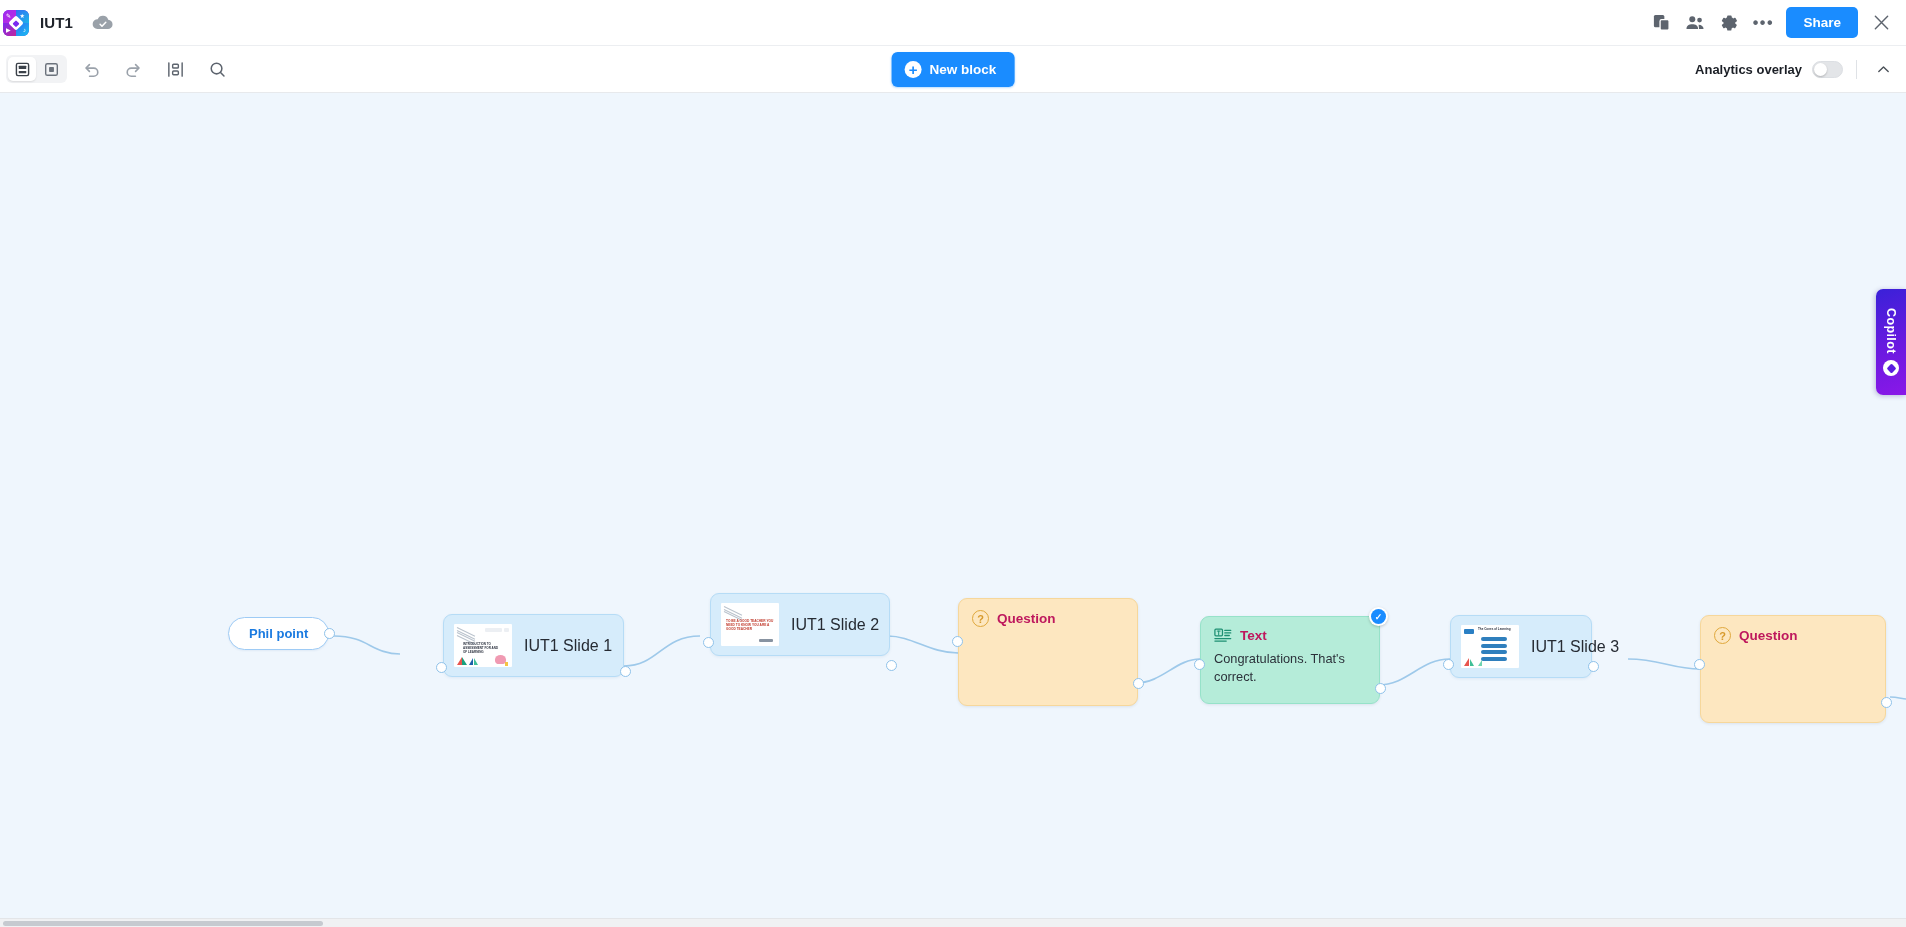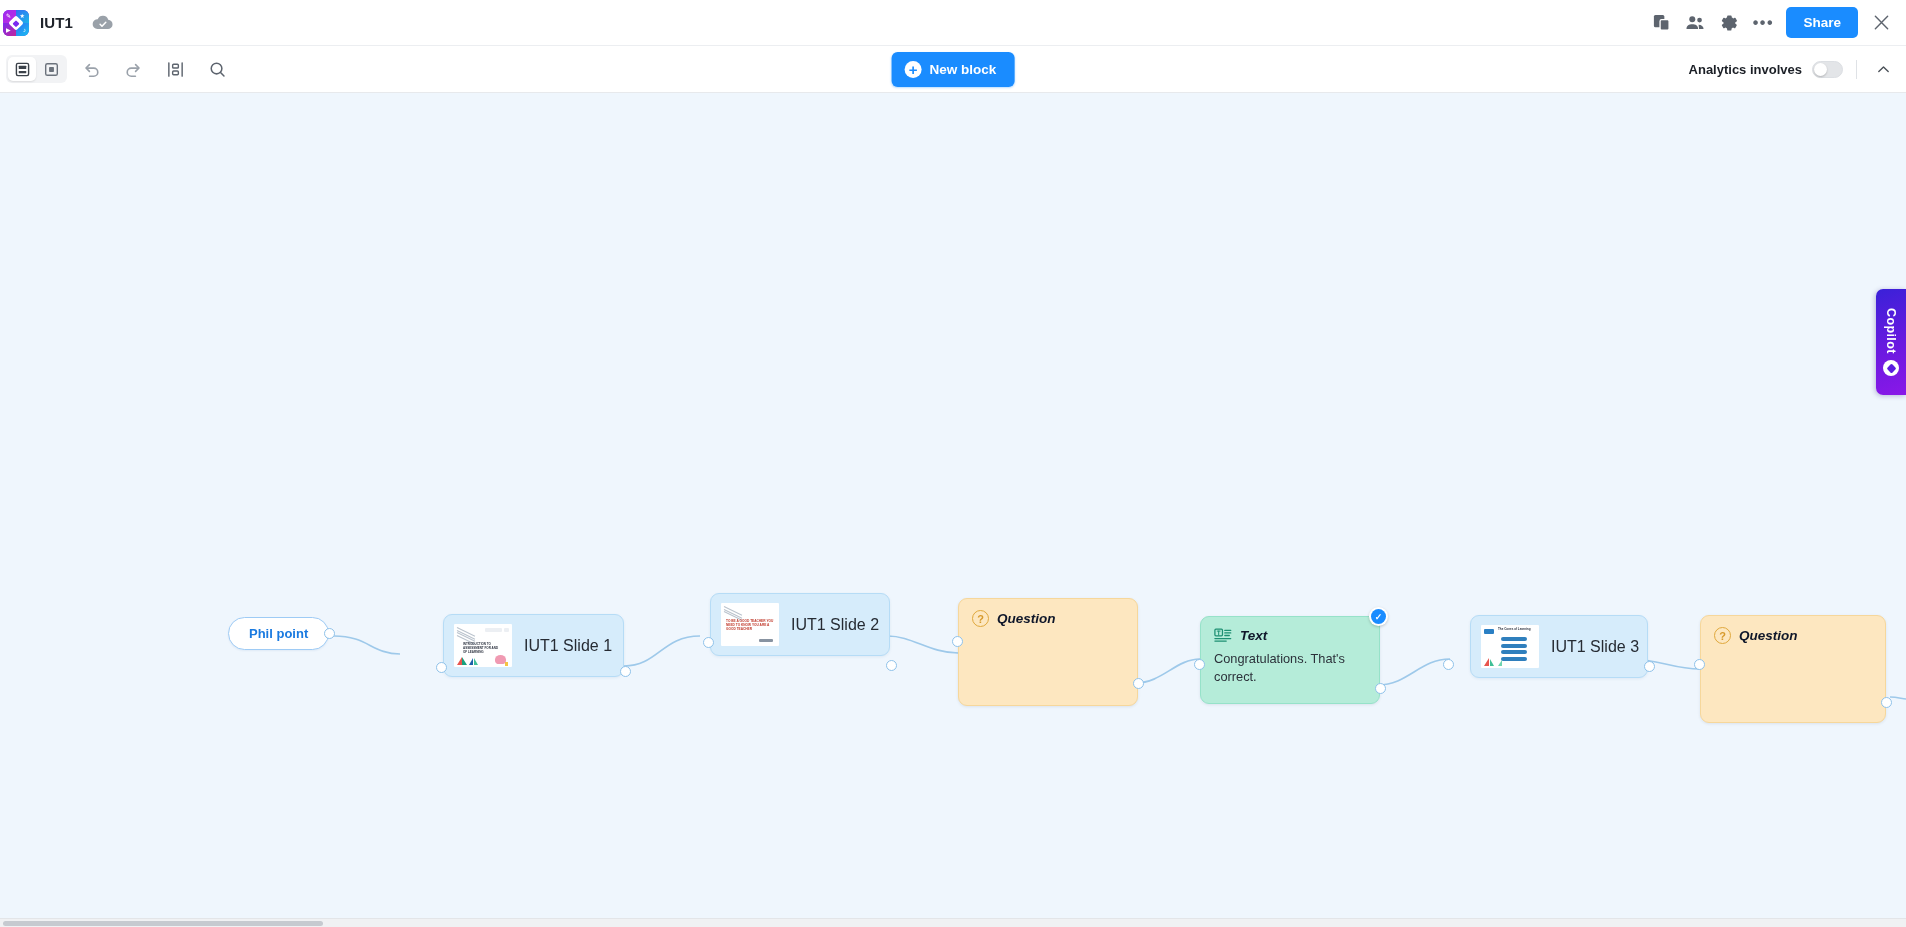--- a/index.html
+++ b/index.html
@@ -206,21 +206,21 @@
     border-radius: 9px;
     padding: 11px 13px 13px 13px;
     box-shadow: 0 1px 3px rgba(40,60,90,.10);
   }
   .card-question { background: #fde7c0; border: 1.5px solid #f6d79b; }
   .card-text { background: #b5ecd9; border: 1.5px solid #96e2c9; }
   .card-head {
     display: flex; align-items: center; gap: 8px;
     margin-bottom: 7px;
   }
-  .card-title { font-size: 13.5px; font-weight: bold; color: #0f172a; font-style: italic; }
+  .card-title { font-size: 13.5px; font-weight: bold; color: #be185d; }
   .card-body {
     font-size: 12.8px; line-height: 1.42;
     color: #2b313a;
   }
   .q-icon {
     width: 17px; height: 17px; border-radius: 50%;
     border: 1.3px solid #e0a83c; color: #d79a2c;
     display: flex; align-items: center; justify-content: center;
     font-size: 11px; font-weight: bold; flex: none;
   }
@@ -407,21 +407,21 @@
   </div>
 
   <div class="toolbar-center">
     <button class="new-block-btn">
       <span class="plus-circle">+</span>
       <span>New block</span>
     </button>
   </div>
 
   <div class="toolbar-right">
-    <span class="analytics-label">Analytics involves</span>
+    <span class="analytics-label">Analytics overlay</span>
     <div class="toggle">
       <div class="toggle-knob"></div>
     </div>
     <div class="tb-divider"></div>
     <div class="collapse-btn">
       <svg width="15" height="15" viewBox="0 0 16 16">
         <path d="M3 10.2L8 5.4l5 4.8" fill="none" stroke="currentColor" stroke-width="1.5" stroke-linecap="round" stroke-linejoin="round"></path>
       </svg>
     </div>
   </div>
@@ -515,21 +515,21 @@
       <div class="card-body">Congratulations. That's correct.</div>
     </div>
     <div class="verified-badge" style="right:-8px; top:-9px;">
       <div class="verified-inner">✓</div>
     </div>
     <div class="port" style="left:-6px; top:43px;"></div>
     <div class="port" style="right:-6px; top:67px;"></div>
   </div>
 
   <div class="node" style="left:1450px; top:522px;">
-    <div class="slide-node" style="width:178px;margin-left:20px;">
+    <div class="slide-node" style="width:142px;">
       <div class="slide-thumb">
         <div class="th-badge" style="left:3px; top:4px; width:10px; height:5px; background:#2a7fc4;"></div>
         <div class="th-title" style="left:17px; top:3px; width:38px; font-size:3px;">The Cones of Learning</div>
         <div class="th-badge" style="left:20px; top:12px;   width:26px; height:4px; background:#2f7fbd; border-radius:2px;"></div>
         <div class="th-badge" style="left:20px; top:18.5px; width:26px; height:4px; background:#2f7fbd; border-radius:2px;"></div>
         <div class="th-badge" style="left:20px; top:25px;   width:26px; height:4px; background:#2f7fbd; border-radius:2px;"></div>
         <div class="th-badge" style="left:20px; top:31.5px; width:26px; height:4px; background:#2f7fbd; border-radius:2px;"></div>
         <div class="th-shape tri" style="left:3px; bottom:2px; border-left:5px solid transparent; border-bottom:8px solid #e8544e;"></div>
         <div class="th-shape tri" style="left:9px; bottom:2px; border-right:4px solid transparent; border-bottom:7px solid #3fbf97;"></div>
         <div class="th-shape tri" style="left:17px;bottom:2px; border-left:4px solid transparent; border-bottom:6px solid #6fd4b0;"></div>

